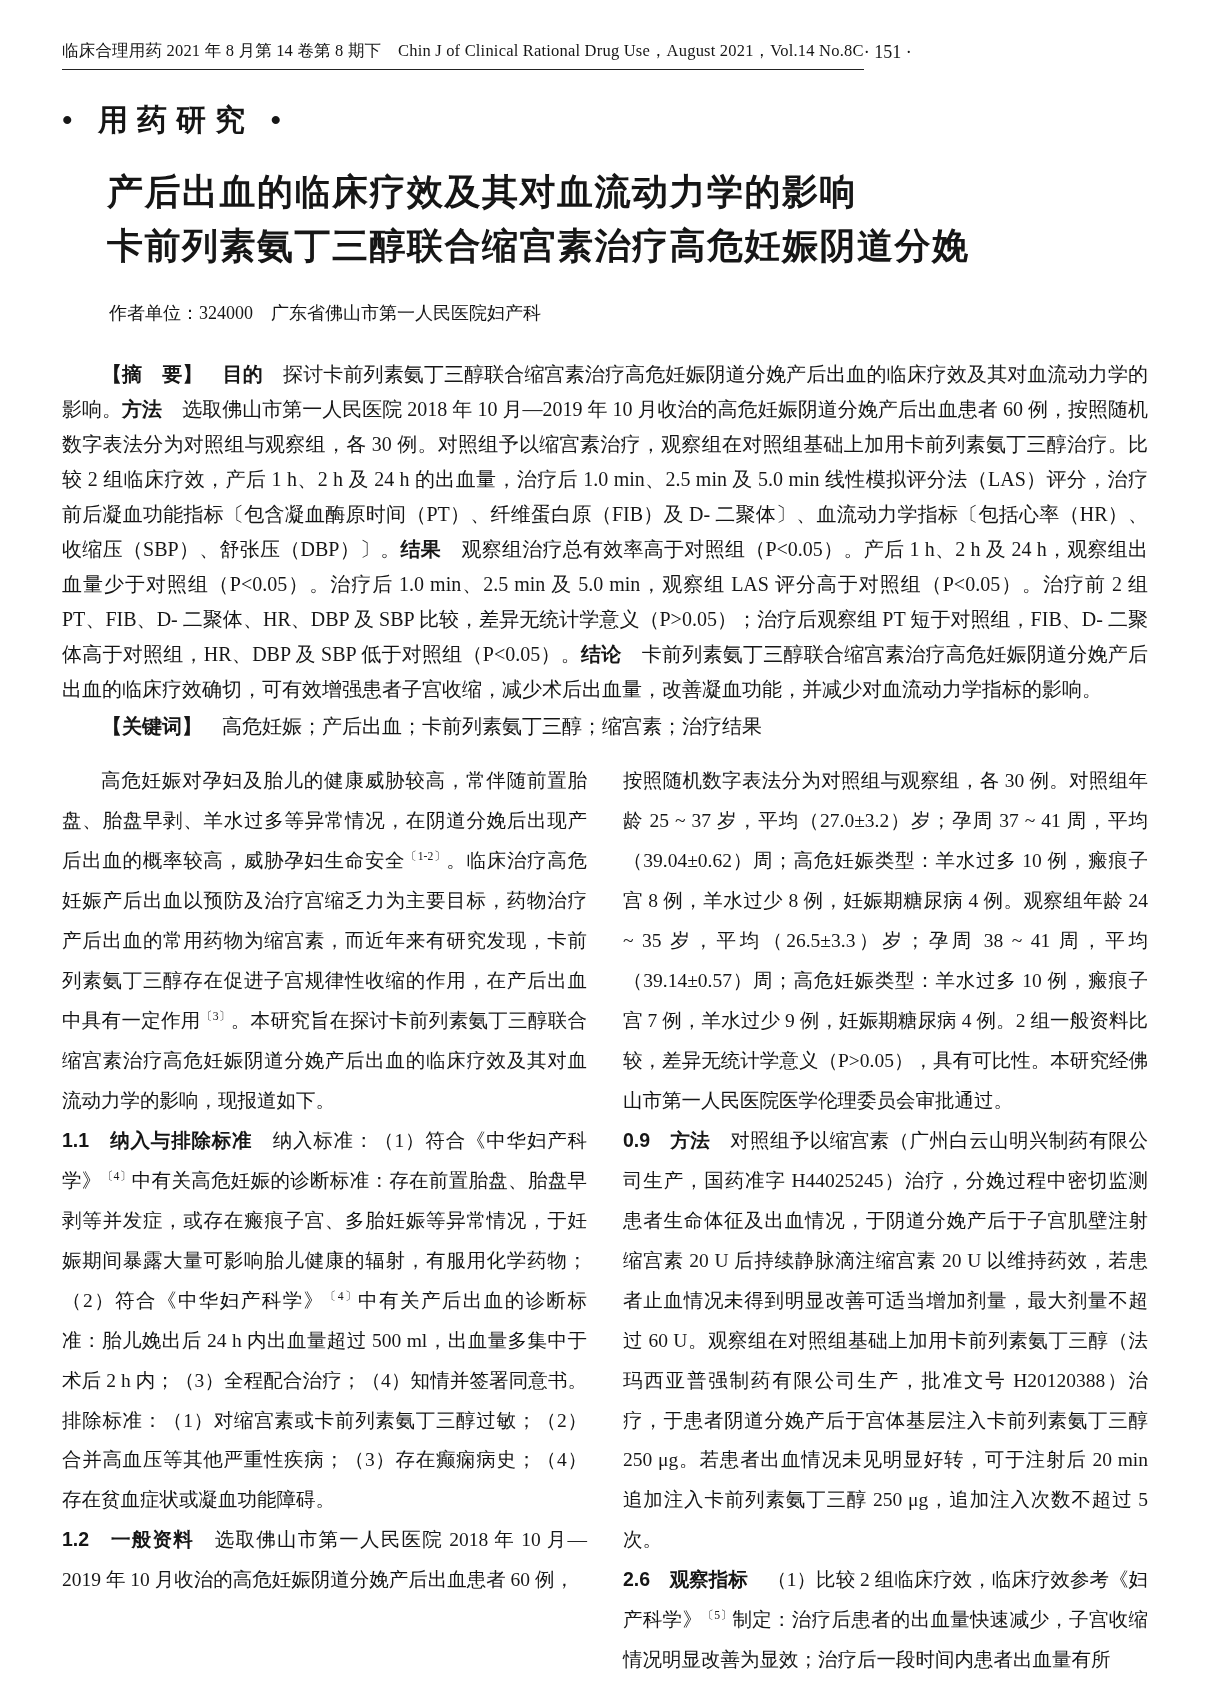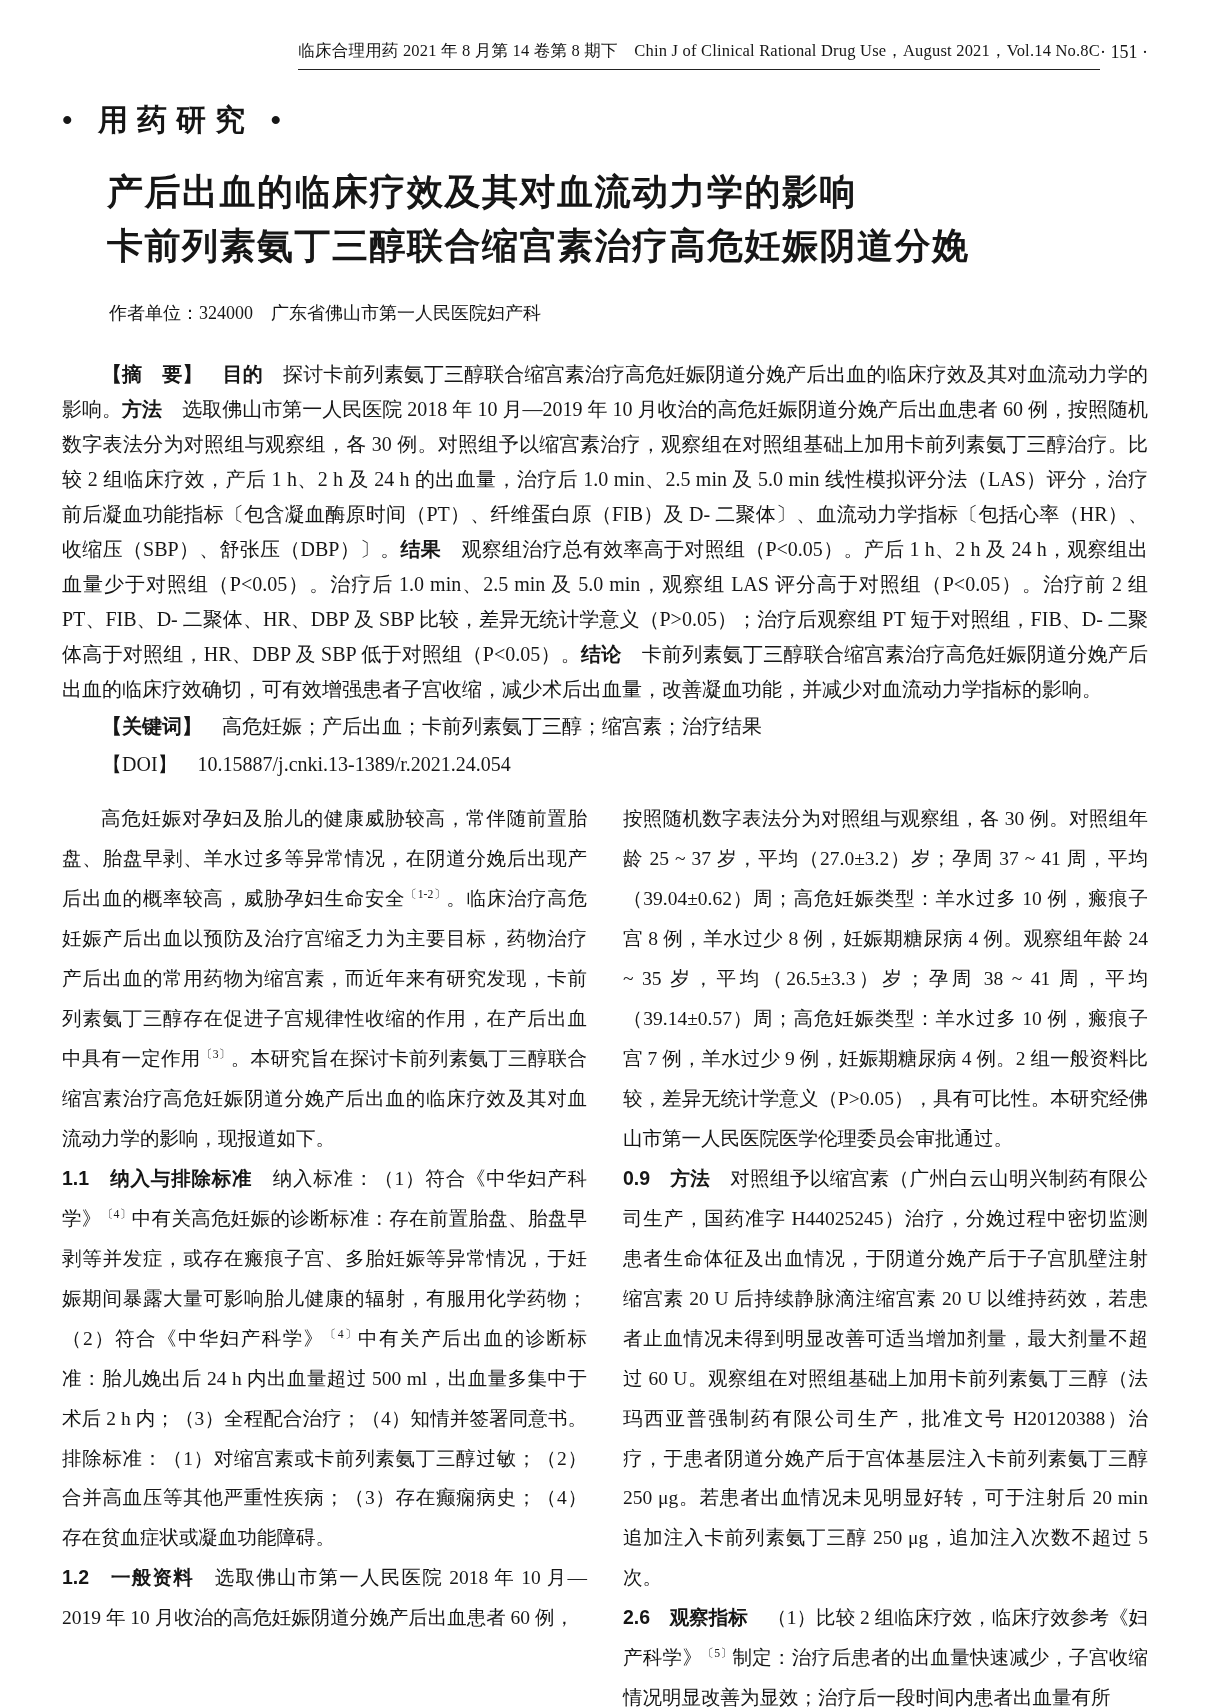--- a/index.html
+++ b/index.html
@@ -2,21 +2,21 @@
 <html lang="zh"><head>
 <meta charset="utf-8">
 <style>
   html,body{margin:0;padding:0;background:#e8e8e8;}
   .page{
     width:1210px;height:1708px;box-sizing:border-box;
     margin:0 auto;background:#ffffff;color:#161616;
     padding:40px 62px 24px 62px;overflow:hidden;
     font-family:"Liberation Serif","DejaVu Serif",serif;
   }
-  .header{display:flex;justify-content:flex-end;align-items:flex-end;}
+  .header{display:flex;justify-content:flex-start;align-items:flex-end;}
   .journal{font-size:16.5px;border-bottom:1.5px solid #222;padding-bottom:7px;letter-spacing:0.2px;}
   .pageno{font-size:18px;padding-bottom:7px;}
   .section-label{
     font-size:30px;font-weight:bold;margin-top:30px;
     letter-spacing:9px;padding-right:4px;
   }
   .title{margin:24px 0 0 0;padding-left:45px;font-size:36px;font-weight:bold;line-height:1.5;letter-spacing:1.5px;}
   .title .tline{display:block;}
   .author{margin-top:22px;padding-left:47px;font-size:21px;font-style:italic;letter-spacing:2px;}
   .affiliation{margin-top:28px;padding-left:47px;font-size:18px;}
@@ -47,21 +47,20 @@
     <span class="tline">卡前列素氨丁三醇联合缩宫素治疗高危妊娠阴道分娩</span>
   </h1>
 
 
   <div class="affiliation">作者单位：324000　广东省佛山市第一人民医院妇产科</div>
 
   <p class="abstract para indent"><span class="b">【摘　要】　</span><span class="b">目的　</span><span>探讨卡前列素氨丁三醇联合缩宫素治疗高危妊娠阴道分娩产后出血的临床疗效及其对血流动力学的影响。</span><span class="b">方法　</span><span>选取佛山市第一人民医院 2018 年 10 月—2019 年 10 月收治的高危妊娠阴道分娩产后出血患者 60 例，按照随机数字表法分为对照组与观察组，各 30 例。对照组予以缩宫素治疗，观察组在对照组基础上加用卡前列素氨丁三醇治疗。比较 2 组临床疗效，产后 1 h、2 h 及 24 h 的出血量，治疗后 1.0 min、2.5 min 及 5.0 min 线性模拟评分法（LAS）评分，治疗前后凝血功能指标〔包含凝血酶原时间（PT）、纤维蛋白原（FIB）及 D- 二聚体〕、血流动力学指标〔包括心率（HR）、收缩压（SBP）、舒张压（DBP）〕。</span><span class="b">结果　</span><span>观察组治疗总有效率高于对照组（P&lt;0.05）。产后 1 h、2 h 及 24 h，观察组出血量少于对照组（P&lt;0.05）。治疗后 1.0 min、2.5 min 及 5.0 min，观察组 LAS 评分高于对照组（P&lt;0.05）。治疗前 2 组 PT、FIB、D- 二聚体、HR、DBP 及 SBP 比较，差异无统计学意义（P&gt;0.05）；治疗后观察组 PT 短于对照组，FIB、D- 二聚体高于对照组，HR、DBP 及 SBP 低于对照组（P&lt;0.05）。</span><span class="b">结论　</span><span>卡前列素氨丁三醇联合缩宫素治疗高危妊娠阴道分娩产后出血的临床疗效确切，可有效增强患者子宫收缩，减少术后出血量，改善凝血功能，并减少对血流动力学指标的影响。</span></p>
 
   <p class="kw para indent"><span class="b">【关键词】　</span><span>高危妊娠；产后出血；卡前列素氨丁三醇；缩宫素；治疗结果</span></p>
 
-  <p class="kw para indent"><span>【DOI】　</span><span>10.15887/j.cnki.13-1389/r.2021.24.054</span></p>
 
   <div class="columns">
     <div class="col">
         <p class="para indent"><span>高危妊娠对孕妇及胎儿的健康威胁较高，常伴随前置胎盘、胎盘早剥、羊水过多等异常情况，在阴道分娩后出现产后出血的概率较高，威胁孕妇生命安全</span><sup class="sup">〔1-2〕</sup><span>。临床治疗高危妊娠产后出血以预防及治疗宫缩乏力为主要目标，药物治疗产后出血的常用药物为缩宫素，而近年来有研究发现，卡前列素氨丁三醇存在促进子宫规律性收缩的作用，在产后出血中具有一定作用</span><sup class="sup">〔3〕</sup><span>。本研究旨在探讨卡前列素氨丁三醇联合缩宫素治疗高危妊娠阴道分娩产后出血的临床疗效及其对血流动力学的影响，现报道如下。</span></p>
         <p class="para flush"><span class="b">1.1　纳入与排除标准　</span><span>纳入标准：（1）符合《中华妇产科学》</span><sup class="sup">〔4〕</sup><span>中有关高危妊娠的诊断标准：存在前置胎盘、胎盘早剥等并发症，或存在瘢痕子宫、多胎妊娠等异常情况，于妊娠期间暴露大量可影响胎儿健康的辐射，有服用化学药物；（2）符合《中华妇产科学》</span><sup class="sup">〔4〕</sup><span>中有关产后出血的诊断标准：胎儿娩出后 24 h 内出血量超过 500 ml，出血量多集中于术后 2 h 内；（3）全程配合治疗；（4）知情并签署同意书。排除标准：（1）对缩宫素或卡前列素氨丁三醇过敏；（2）合并高血压等其他严重性疾病；（3）存在癫痫病史；（4）存在贫血症状或凝血功能障碍。</span></p>
         <p class="para flush"><span class="b">1.2　一般资料　</span><span>选取佛山市第一人民医院 2018 年 10 月—2019 年 10 月收治的高危妊娠阴道分娩产后出血患者 60 例，</span></p>
       </div>
     <div class="col">
         <p class="para cont"><span>按照随机数字表法分为对照组与观察组，各 30 例。对照组年龄 25 ~ 37 岁，平均（27.0±3.2）岁；孕周 37 ~ 41 周，平均（39.04±0.62）周；高危妊娠类型：羊水过多 10 例，瘢痕子宫 8 例，羊水过少 8 例，妊娠期糖尿病 4 例。观察组年龄 24 ~ 35 岁，平均（26.5±3.3）岁；孕周 38 ~ 41 周，平均（39.14±0.57）周；高危妊娠类型：羊水过多 10 例，瘢痕子宫 7 例，羊水过少 9 例，妊娠期糖尿病 4 例。2 组一般资料比较，差异无统计学意义（P&gt;0.05），具有可比性。本研究经佛山市第一人民医院医学伦理委员会审批通过。</span></p>
         <p class="para flush"><span class="b">0.9　方法　</span><span>对照组予以缩宫素（广州白云山明兴制药有限公司生产，国药准字 H44025245）治疗，分娩过程中密切监测患者生命体征及出血情况，于阴道分娩产后于子宫肌壁注射缩宫素 20 U 后持续静脉滴注缩宫素 20 U 以维持药效，若患者止血情况未得到明显改善可适当增加剂量，最大剂量不超过 60 U。观察组在对照组基础上加用卡前列素氨丁三醇（法玛西亚普强制药有限公司生产，批准文号 H20120388）治疗，于患者阴道分娩产后于宫体基层注入卡前列素氨丁三醇 250 μg。若患者出血情况未见明显好转，可于注射后 20 min 追加注入卡前列素氨丁三醇 250 μg，追加注入次数不超过 5 次。</span></p>

